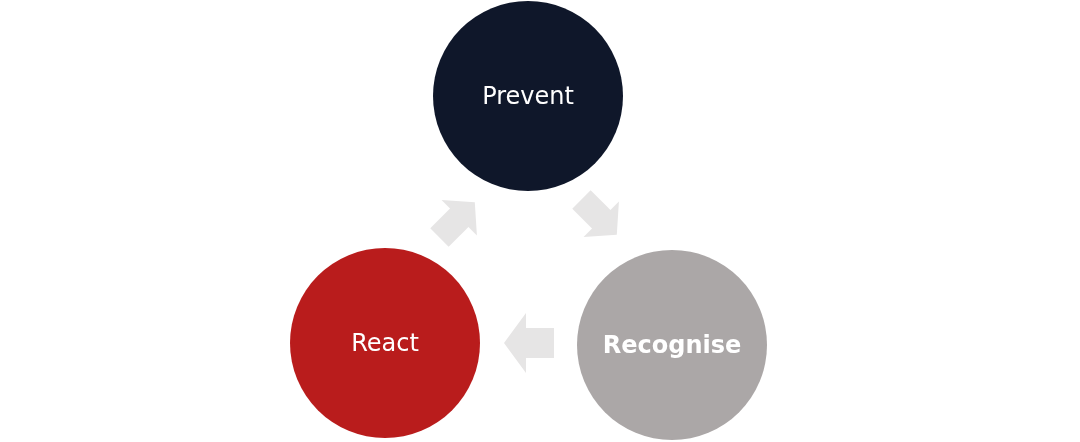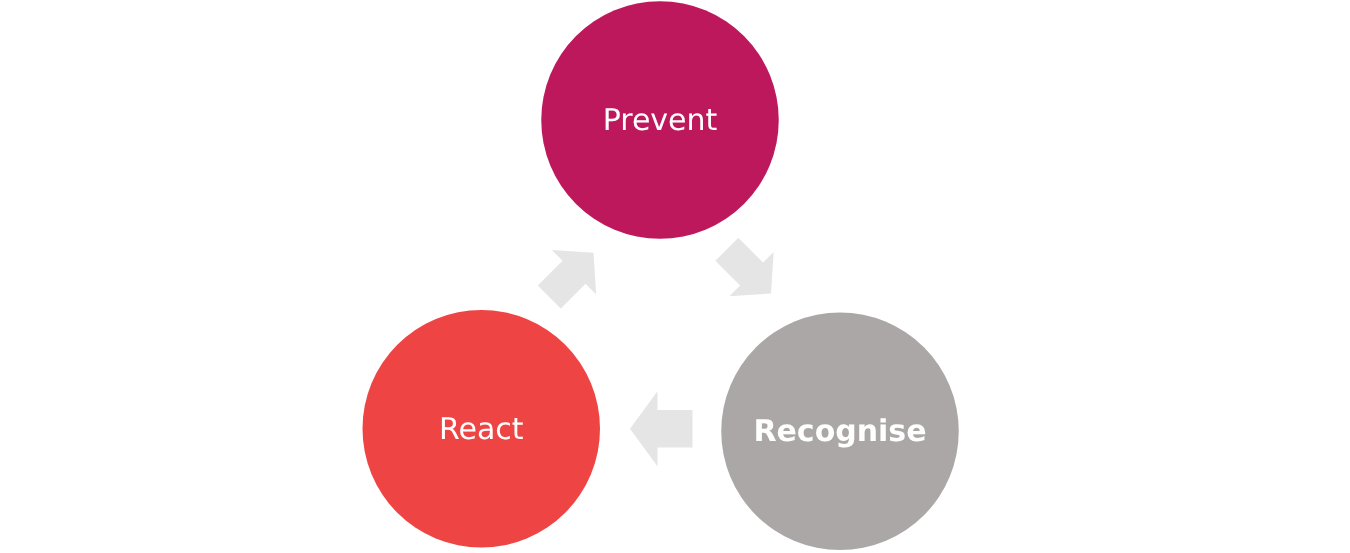--- a/index.html
+++ b/index.html
@@ -22,23 +22,23 @@
 
   <g transform="translate(530,343) rotate(180)">
     <polygon points="-24,-15 4,-15 4,-30 26,0 4,30 4,15 -24,15" fill="#e6e5e5"></polygon>
   </g>
 
   <g transform="translate(455,222) rotate(-45)">
     <polygon points="-22,-13 6,-13 6,-25 28,0 6,25 6,13 -22,13" fill="#e6e5e5"></polygon>
   </g>
 </svg>
 
-<div class="node" style="left:433px; top:1px; background:#be185d;">
+<div class="node" style="left:433px; top:1px; background:#0f172a;">
   <span>Prevent</span>
 </div>
 
 <div class="node" style="left:577px; top:250px; background:#aba7a7;font-weight:bold;">
   <span>Recognise</span>
 </div>
 
-<div class="node" style="left:290px; top:248px; background:#ef4444;">
+<div class="node" style="left:290px; top:248px; background:#b91c1c;">
   <span>React</span>
 </div>
 
 </body></html>

